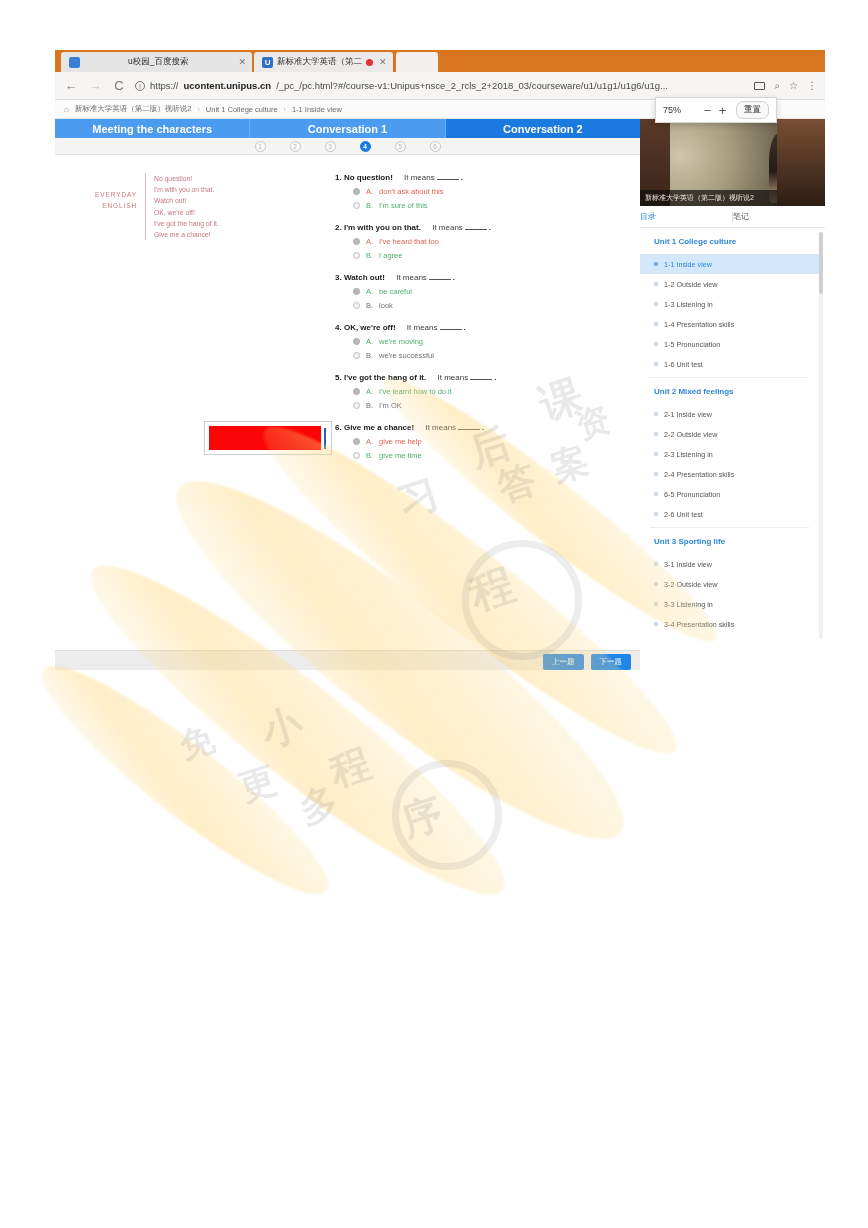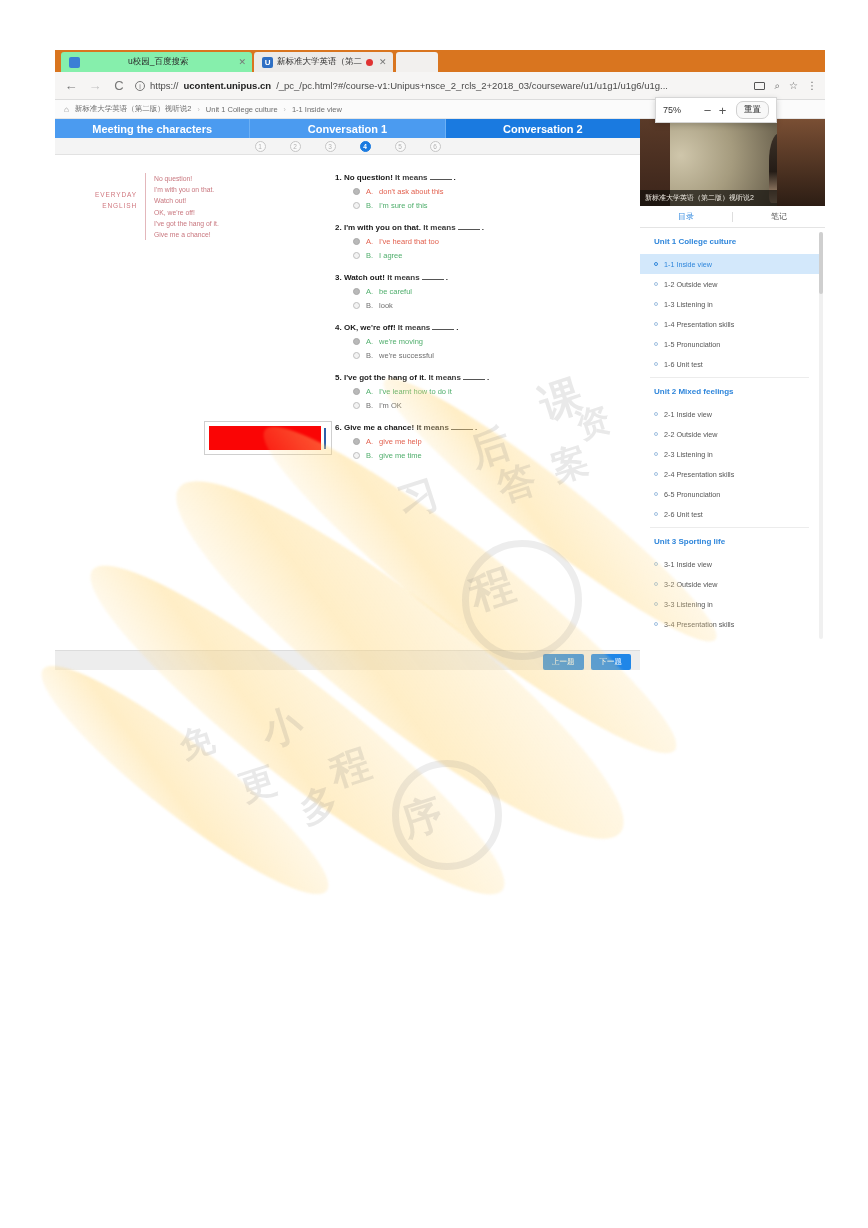--- a/index.html
+++ b/index.html
@@ -31,21 +31,21 @@
     height: 20px;
     display: flex;
     align-items: center;
     gap: 4px;
     padding: 0 6px 0 8px;
     font-size: 8.5px;
     color: #2b2b2b;
     position: relative;
     white-space: nowrap;
   }
-  .tab.active { background: #86efac; border-radius: 3px 3px 0 0; gap: 48px; }
+  .tab.active { background: #e5e5e5; border-radius: 3px 3px 0 0; gap: 48px; }
   .tab.inactive { background: #eceae8; border-radius: 3px 3px 0 0; margin-left: 2px; }
   .tab-favicon {
     width: 11px; height: 11px;
     border-radius: 2px;
     display: inline-block;
     flex: none;
     position: relative;
   }
   .fav-blue { background: #3a7fd5; }
   .fav-u {
@@ -242,21 +242,21 @@
     width: 2px; height: 21px; background: #2f5fa8;
   }
 
   
   .q { margin-bottom: 13px; }
   .q-head {
     font-size: 8px; color: #1b1b1b; font-weight: bold;
     margin-bottom: 5px;
   }
   .q-head .means {
-    font-weight: bold; color: #3c3c3c; 
+    font-weight: normal; color: #3c3c3c; margin-left: 9px;
   }
   .q-head .blank {
     display: inline-block; width: 22px;
     border-bottom: 1px solid #555; margin: 0 2px;
   }
   .opt {
     display: flex; align-items: center; gap: 6px;
     padding-left: 18px; margin-bottom: 5px;
     font-size: 7.5px;
   }
@@ -325,21 +325,21 @@
     padding: 3px 5px;
     white-space: nowrap;
   }
   .side-tabs {
     height: 22px; flex: none;
     display: flex; align-items: center;
     border-bottom: 1px solid #e4e4e4;
     background: #fff;
   }
   .side-tab {
-    flex: 1; text-align: center;
+    flex: 1; text-align: left;
     font-size: 8px; color: #3a8ee0;
   }
   .side-tab.muted { color: #5a5a5a; }
   .side-tab-div { width: 1px; height: 10px; background: #dedede; }
 
   .toc {
     flex: 1; overflow: hidden; position: relative;
     padding-bottom: 4px;
   }
   .toc-inner { padding-right: 6px; }

